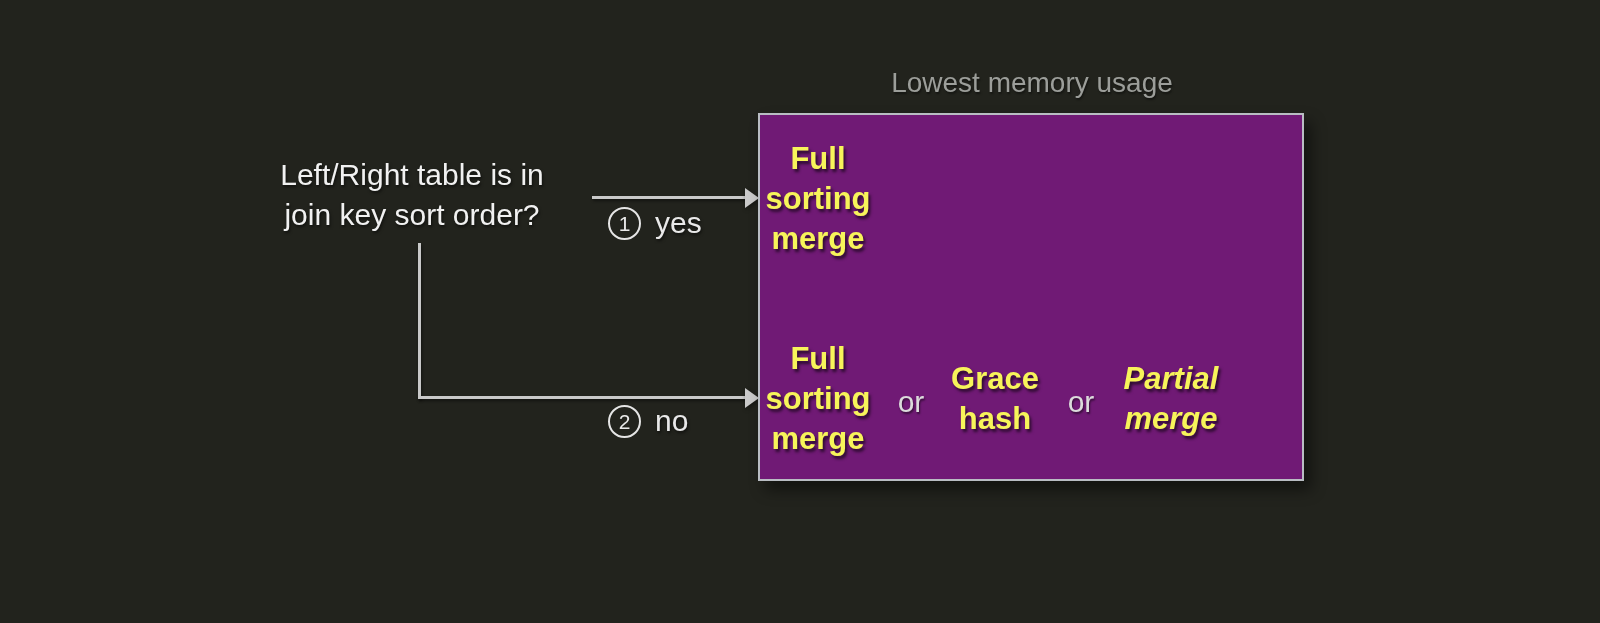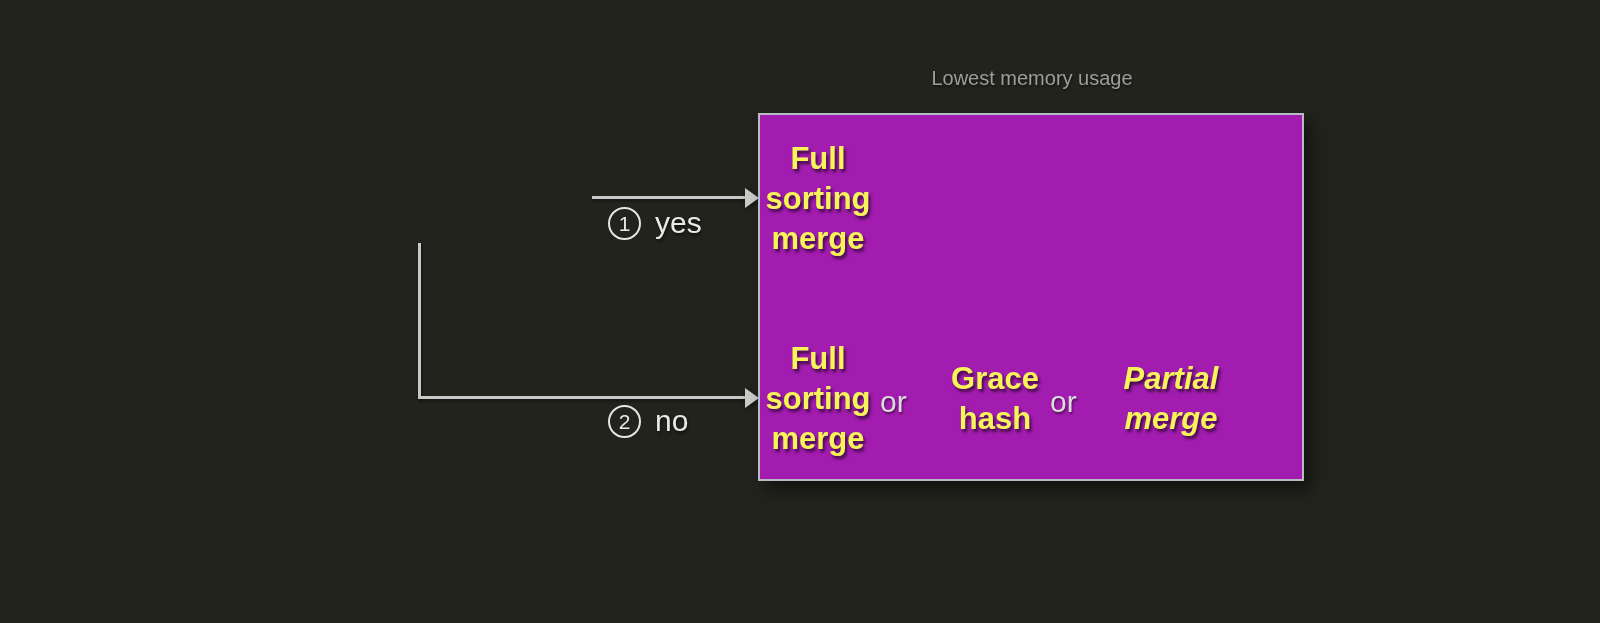--- a/index.html
+++ b/index.html
@@ -70,67 +70,71 @@
     line-height: 1;
     color: #e9e9e9;
     text-shadow: none;
   }
   
   .memory-label {
     position: absolute;
     left: 762px;
     width: 540px;
     text-align: center;
-    font-size: 20px;
+    font-size: 28px;
     color: #9c9e9a;
     text-shadow: 1px 2px 2px rgba(0,0,0,0.4);
   }
   .memory-top    { top: 67px; }
   .memory-bottom { top: 485px; }
   
   .algo-box {
     position: absolute;
     left: 758px;
     top: 113px;
     width: 542px;
     height: 364px;
-    background: #a21caf;
+    background: #701a75;
     border: 2px solid #b9bdc3;
     box-shadow: 7px 9px 14px rgba(0,0,0,0.45);
   }
   .algo {
     position: absolute;
     text-align: center;
     white-space: pre-line;
     font-size: 31px;
     line-height: 40px;
     font-weight: bold;
     color: #f7f45a;
     text-shadow: 2px 3px 3px rgba(0,0,0,0.6);
   }
   .sorted-item1   { left: 0px;   top: 24px;  width: 116px; }
   .unsorted-item1 { left: 0px;   top: 224px; width: 116px; }
   .unsorted-item2 { left: 172px; top: 244px; width: 126px; }
   .unsorted-item3 { left: 342px; top: 244px; width: 138px; font-style: italic; }
   .or-sep {
     position: absolute;
-    text-align: left;
+    text-align: center;
     font-size: 30px;
     line-height: 40px;
     color: #dcdcdc;
     text-shadow: 1px 2px 2px rgba(0,0,0,0.5);
   }
   .or1 { left: 120px; top: 267px; width: 62px; }
   .or2 { left: 290px; top: 267px; width: 62px; }
 </style>
 </head>
 <body>
 
 <div class="stage">
 
+  <div class="question">
+    <div>Left/Right table is in</div>
+    <div>join key sort order?</div>
+  </div>
 
   <div class="line yes-line"></div>
   <div class="arrowhead yes-head"></div>
   <div class="branch-label yes-label">
     <span class="circled">1</span>
     <span>yes</span>
   </div>
 
   <div class="line no-vline"></div>
   <div class="line no-hline"></div>

